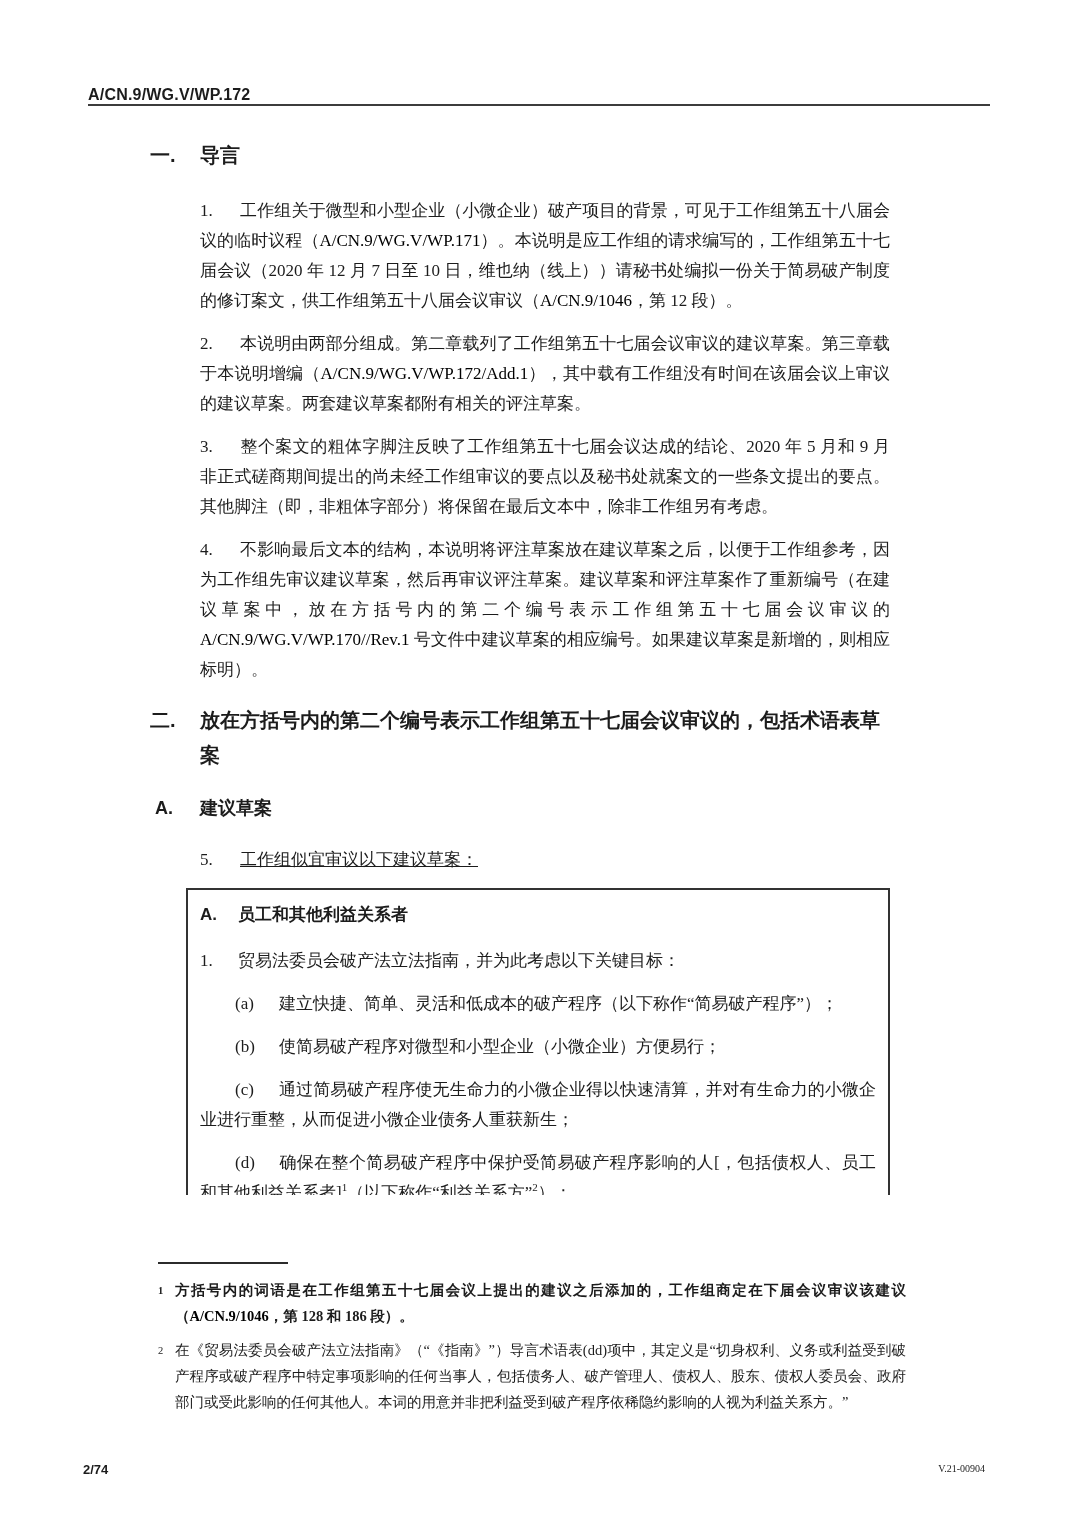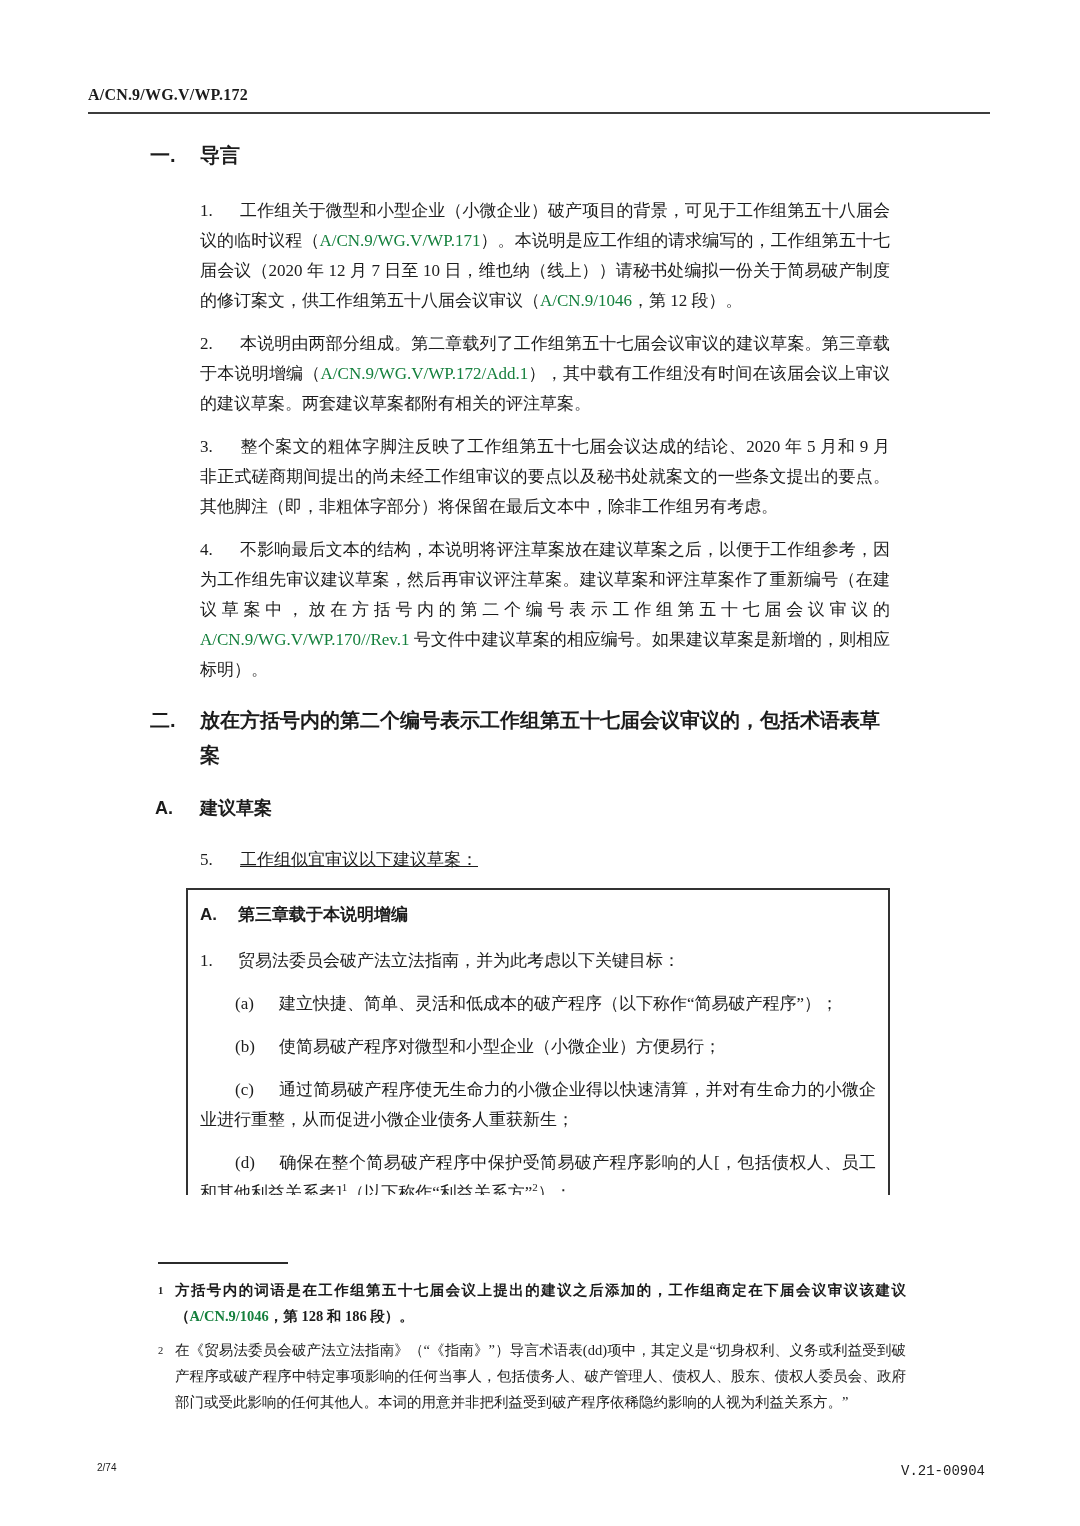--- a/index.html
+++ b/index.html
@@ -6,27 +6,27 @@
   html,body { background:#e8e8e8; }
   .page {
     position:relative;
     width:1080px; height:1526px;
     margin:0 auto;
     background:#ffffff;
     color:#1c1c1c;
     font-family:"Liberation Serif", serif;
     overflow:hidden;
   }
-  a.doclink { color:#15803d; text-decoration:none; }
+  a.doclink { color:#000000; text-decoration:none; }
   
   .doc-header {
     position:absolute; left:88px; right:90px; top:86px;
-    font-family:Liberation Serif, serif;
+    font-family:Liberation Sans, sans-serif;
     font-weight:bold; font-size:16px; letter-spacing:.2px;
-    padding-bottom:8px;
+    padding-bottom:0;
     border-bottom:2px solid #3c3c3c;
   }
   
   .content { position:absolute; left:150px; top:132px; width:740px; }
   .h1 {
     display:flex; margin-top:8px; margin-bottom:26px;
     font-family:"Liberation Sans", sans-serif; font-weight:bold;
     font-size:20px; line-height:30px;
   }
   .h1 .hnum { width:50px; flex:0 0 50px; }
@@ -71,26 +71,26 @@
   .recbox .sub .slabel { display:inline-block; width:44px; text-indent:0; }
   sup.fnref { font-size:11px; line-height:0; vertical-align:super; }
   
   .footnotes { position:absolute; left:158px; top:1262px; width:748px; }
   .fn-sep { width:130px; border-top:2px solid #2b2b2b; margin-bottom:13px; }
   .fn { display:flex; font-size:14.5px; line-height:26px; text-align:justify; margin-bottom:8px; }
   .fn .fnm { flex:0 0 17px; width:17px; font-size:10.5px; padding-top:1px; }
   .fn.bold { font-weight:bold; }
   
   .footer-page {
-    position:absolute; left:97px; top:1462px;
-    font-family:"Liberation Sans", sans-serif; font-weight:normal; font-size:10px;
+    position:absolute; left:83px; top:1462px;
+    font-family:"Liberation Sans", sans-serif; font-weight:bold; font-size:13px;
   }
   .footer-docid {
     position:absolute; right:95px; top:1463px;
-    font-size:14px; font-family:Liberation Mono, monospace;
+    font-size:10px; font-family:Liberation Serif, serif;
   }
 </style>
 </head>
 <body>
 
 <div class="page">
 
   <div class="doc-header">
     <span>A/CN.9/WG.V/WP.172</span>
   </div>
@@ -128,21 +128,21 @@
       <span>建议草案</span>
     </div>
 
     <p class="para p5">
       <span class="pnum">5.</span><span>工作组似宜审议以下建议草案：</span>
     </p>
 
     <div class="recbox">
       <div class="bhead">
         <span class="hnum">A.</span>
-        <span>第三章载于本说明增编</span>
+        <span>员工和其他利益关系者</span>
       </div>
       <p class="bpara">
         <span class="pnum">1.</span><span>贸易法委员会破产法立法指南，并为此考虑以下关键目标：</span>
       </p>
       <p class="bpara sub">
         <span class="slabel">(a)</span><span>建立快捷、简单、灵活和低成本的破产程序（以下称作“简易破产程序”）；</span>
       </p>
       <p class="bpara sub">
         <span class="slabel">(b)</span><span>使简易破产程序对微型和小型企业（小微企业）方便易行；</span>
       </p>

